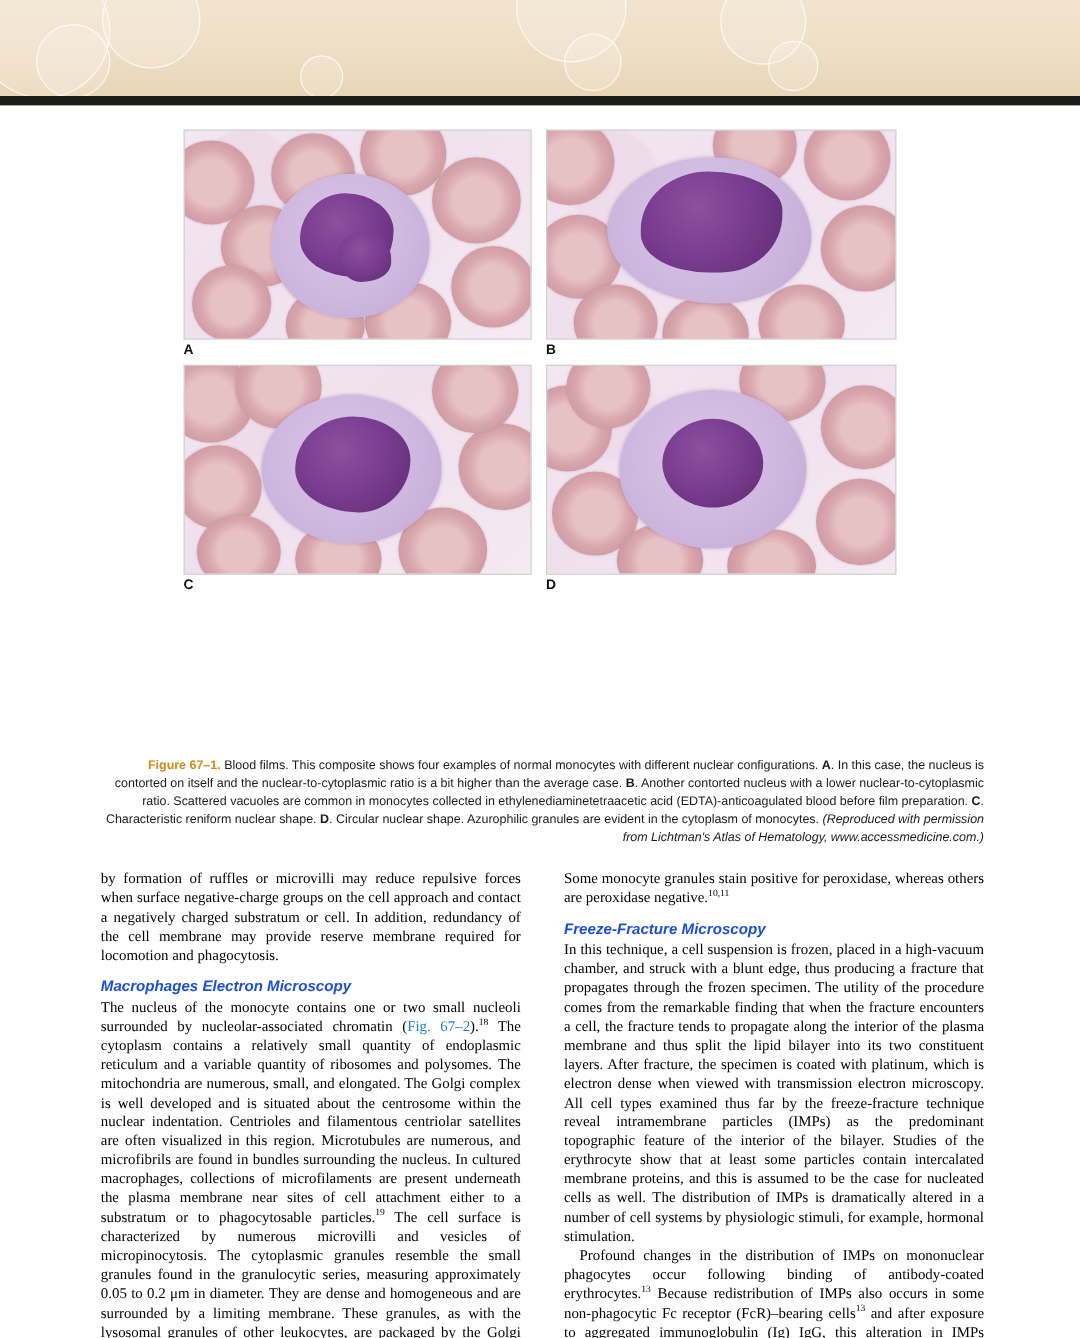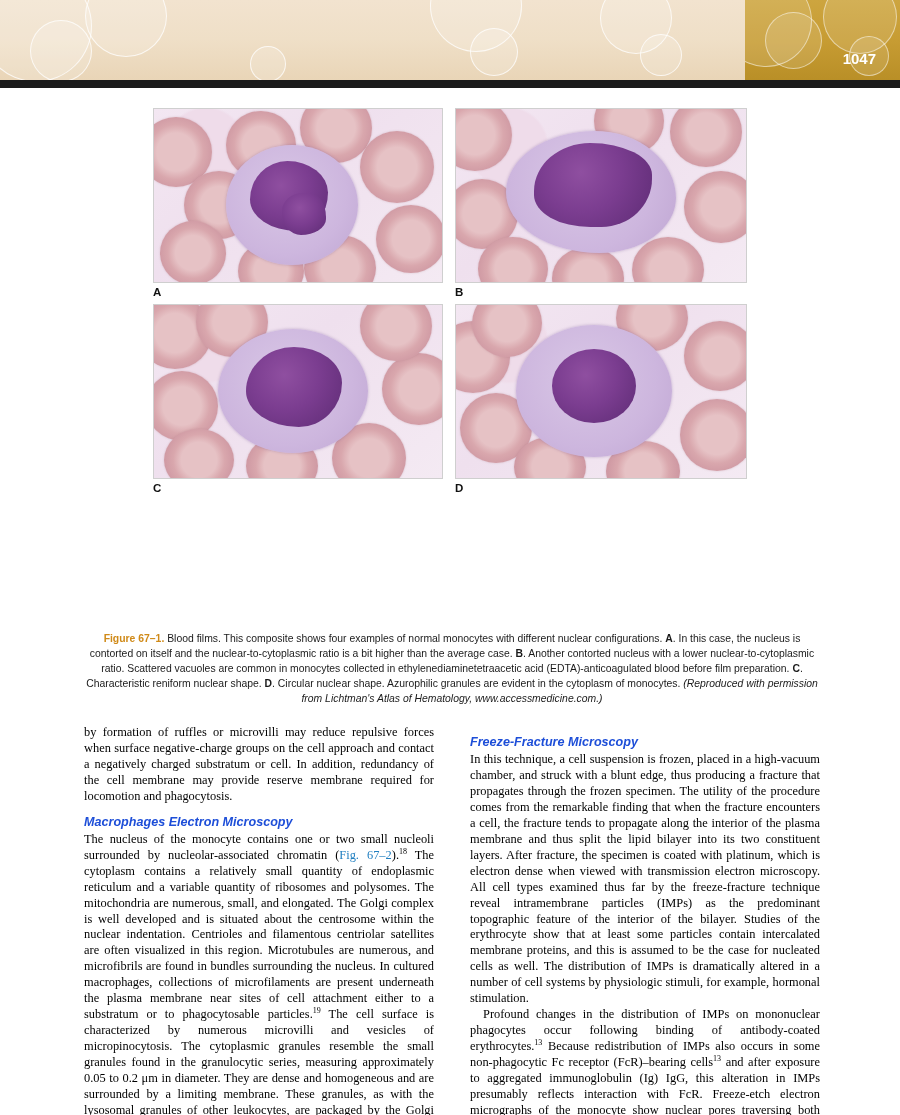--- a/index.html
+++ b/index.html
@@ -144,21 +144,21 @@
   
   .caption {
     position: absolute;
     left: 84px;
     top: 632px;
     width: 736px;
     font-family: "Liberation Sans", sans-serif;
     font-size: 10.4px;
     line-height: 1.44;
     color: #1a1a1a;
-    text-align: center;
+    text-align: right;
   }
   .caption .fig-label {
     color: #d08a18;
     font-weight: bold;
   }
   .caption b { font-weight: bold; }
   .caption i { font-style: italic; }
 
   
   .body-cols {
@@ -205,27 +205,20 @@
 <div class="header">
   <div class="swirls">
     <div class="bubble" style="left:-20px;top:-30px;width:110px;height:110px;"></div>
     <div class="bubble" style="left:30px;top:20px;width:60px;height:60px;"></div>
     <div class="bubble" style="left:85px;top:-25px;width:80px;height:80px;"></div>
     <div class="bubble" style="left:430px;top:-40px;width:90px;height:90px;"></div>
     <div class="bubble" style="left:470px;top:28px;width:46px;height:46px;"></div>
     <div class="bubble" style="left:600px;top:-18px;width:70px;height:70px;"></div>
     <div class="bubble" style="left:640px;top:34px;width:40px;height:40px;"></div>
     <div class="bubble" style="left:250px;top:46px;width:34px;height:34px;"></div>
-  </div>
-  <div class="page-tab">
-    <div class="bubble" style="left:-25px;top:-25px;width:90px;height:90px;"></div>
-    <div class="bubble" style="left:20px;top:12px;width:55px;height:55px;"></div>
-    <div class="bubble" style="left:78px;top:-20px;width:72px;height:72px;"></div>
-    <div class="bubble" style="left:104px;top:36px;width:38px;height:38px;"></div>
-    <div class="page-number">1047</div>
   </div>
   <div class="header-rule"></div>
 </div>
 
 <div class="figure-block">
   <div class="panels">
 
     <div class="panel-row">
       <div class="panel-wrap">
         <div class="panel">
@@ -309,20 +302,21 @@
 
   <div class="col">
     <p>by formation of ruffles or microvilli may reduce repulsive forces when surface negative-charge groups on the cell approach and contact a negatively charged substratum or cell. In addition, redundancy of the cell membrane may provide reserve membrane required for locomotion and phagocytosis.</p>
 
     <div class="subhead">Macrophages Electron Microscopy</div>
 
     <p><span>The nucleus of the monocyte contains one or two small nucleoli surrounded by nucleolar-associated chromatin (</span><span class="xref">Fig. 67–2</span><span>).</span><sup>18</sup><span> The cytoplasm contains a relatively small quantity of endoplasmic reticulum and a variable quantity of ribosomes and polysomes. The mitochondria are numerous, small, and elongated. The Golgi complex is well developed and is situated about the centrosome within the nuclear indentation. Centrioles and filamentous centriolar satellites are often visualized in this region. Microtubules are numerous, and microfibrils are found in bundles surrounding the nucleus. In cultured macrophages, collections of microfilaments are present underneath the plasma membrane near sites of cell attachment either to a substratum or to phagocytosable particles.</span><sup>19</sup><span> The cell surface is characterized by numerous microvilli and vesicles of micropinocytosis. The cytoplasmic granules resemble the small granules found in the granulocytic series, measuring approximately 0.05 to 0.2 μm in diameter. They are dense and homogeneous and are surrounded by a limiting membrane. These granules, as with the lysosomal granules of other leukocytes, are packaged by the Golgi apparatus after their enzymatic content has been produced by the ribosomal complex of the cell.</span></p>
   </div>
 
   <div class="col">
+    <p><span>Some monocyte granules stain positive for peroxidase, whereas others are peroxidase negative.</span><sup>10,11</sup></p>
 
     <div class="subhead">Freeze-Fracture Microscopy</div>
 
     <p>In this technique, a cell suspension is frozen, placed in a high-vacuum chamber, and struck with a blunt edge, thus producing a fracture that propagates through the frozen specimen. The utility of the procedure comes from the remarkable finding that when the fracture encounters a cell, the fracture tends to propagate along the interior of the plasma membrane and thus split the lipid bilayer into its two constituent layers. After fracture, the specimen is coated with platinum, which is electron dense when viewed with transmission electron microscopy. All cell types examined thus far by the freeze-fracture technique reveal intramembrane particles (IMPs) as the predominant topographic feature of the interior of the bilayer. Studies of the erythrocyte show that at least some particles contain intercalated membrane proteins, and this is assumed to be the case for nucleated cells as well. The distribution of IMPs is dramatically altered in a number of cell systems by physiologic stimuli, for example, hormonal stimulation.</p>
 
     <p class="indent"><span>Profound changes in the distribution of IMPs on mononuclear phagocytes occur following binding of antibody-coated erythrocytes.</span><sup>13</sup><span> Because redistribution of IMPs also occurs in some non-phagocytic Fc receptor (FcR)–bearing cells</span><sup>13</sup><span> and after exposure to aggregated immunoglobulin (Ig) IgG, this alteration in IMPs presumably reflects interaction with FcR. Freeze-etch electron micrographs of the monocyte show nuclear pores traversing both lamellae of the nuclear membrane and contours of cytoplasmic lysosomes and mitochondria (</span></p>
   </div>
 
 </div>
 

